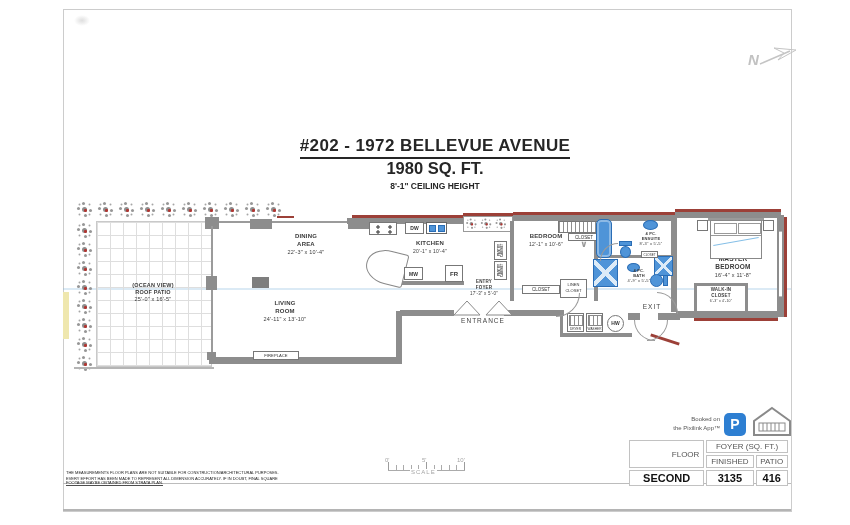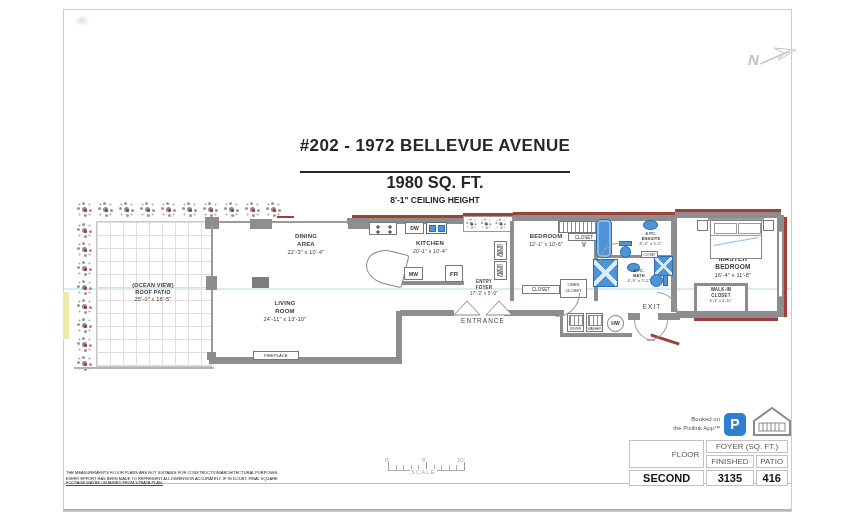--- a/index.html
+++ b/index.html
@@ -52,21 +52,21 @@
 
   <div class="abs" style="left:746px;top:40px;width:58px;height:34px;">
     <svg width="58" height="34">
       <text x="2" y="25" font-size="15" font-style="italic" fill="#c2c2c2" font-weight="bold" id="north-letter-svg">N</text>
       <path d="M14 24 L44 11" stroke="#c4c4c4" stroke-width="1.5" fill="none"></path>
       <path d="M28 8 L50 10 L32 20 L38 13 Z" stroke="#c4c4c4" stroke-width="1" fill="none"></path>
     </svg>
   </div>
 
   <div class="abs" style="left:240px;top:136px;width:390px;text-align:center;color:#262626;">
-    <div style="display:inline-block;font-size:17px;font-weight:bold;letter-spacing:.4px;border-bottom:2px solid #262626;padding-bottom:15px;">#202 - 1972 BELLEVUE AVENUE</div>
+    <div style="display:inline-block;font-size:17px;font-weight:bold;letter-spacing:.4px;border-bottom:2px solid #262626;padding-bottom:1px;">#202 - 1972 BELLEVUE AVENUE</div>
     <div style="font-size:16.5px;font-weight:bold;">1980 SQ. FT.</div>
     <div style="font-size:8.5px;font-weight:bold;margin-top:3px;">8'-1" CEILING HEIGHT</div>
   </div>
 
   <div id="plants-top" class="plants-row" style="left:74px;top:200px;width:212px;height:20px;">
       <span class="plant"></span>
       <span class="plant"></span>
       <span class="plant"></span>
       <span class="plant"></span>
       <span class="plant"></span>

